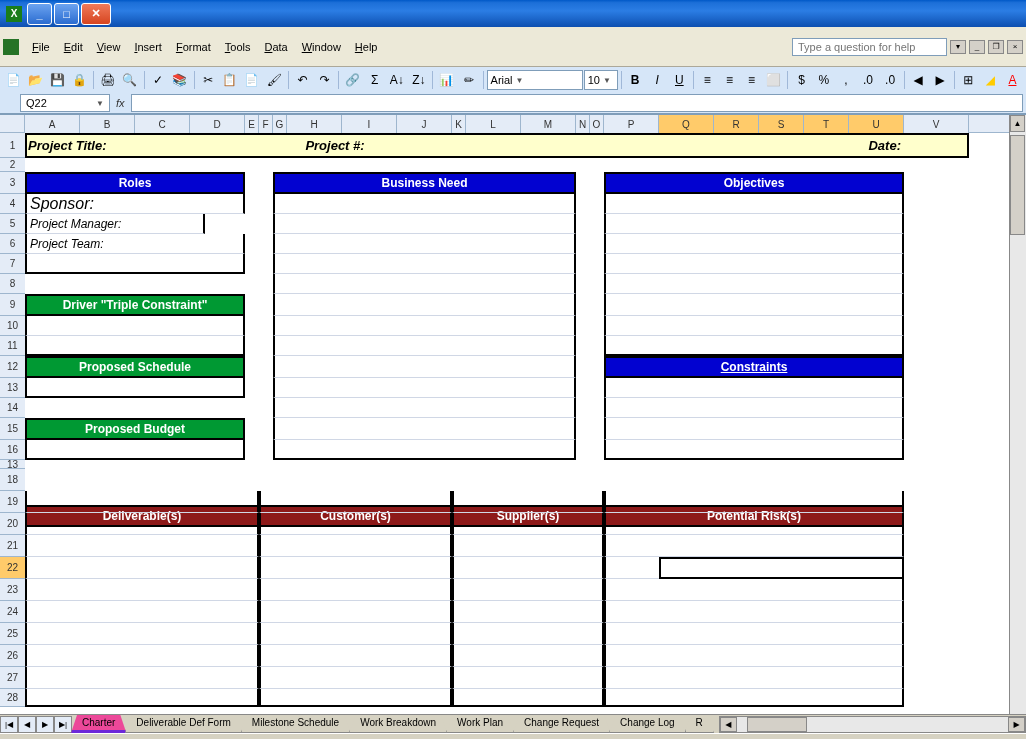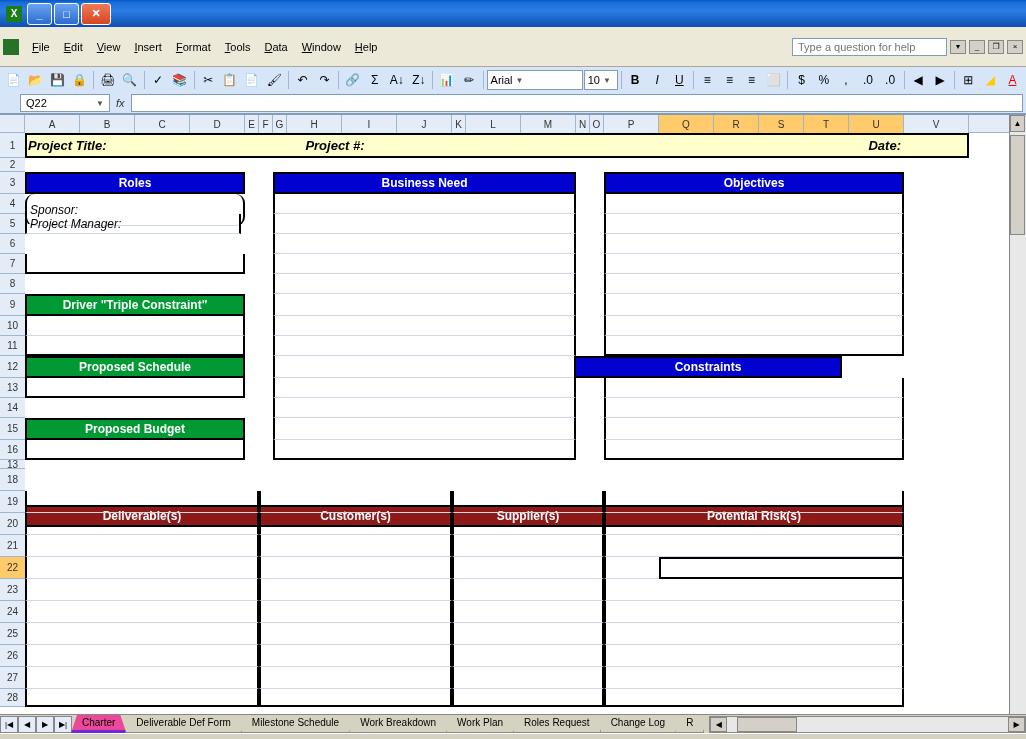--- a/index.html
+++ b/index.html
@@ -250,22 +250,23 @@
       <div class="rh" style="height: 18px;">28</div>
     </div>
   <div class="cells" id="cells">
       <div class="cell hdr-yellow" style="position: absolute; left: 0px; top: 0px; width: 944px; height: 25px; border-width: 2px; border-style: solid; border-color: black;"></div>
       <div class="cell hdr-yellow" style="position: absolute; left: 0px; top: 0px; width: 220px; height: 25px; border: none; background: transparent; z-index: 2;">Project Title:</div>
       <div class="cell hdr-yellow" style="position: absolute; left: 248px; top: 0px; width: 124px; height: 25px; border: none; background: transparent; z-index: 2; justify-content: center;">Project #:</div>
       <div class="cell hdr-yellow" style="position: absolute; left: 689px; top: 0px; width: 190px; height: 25px; border: none; background: transparent; z-index: 2; justify-content: flex-end;">Date:</div>
       <div class="cell hdr-blue" style="position: absolute; left: 0px; top: 39px; width: 220px; height: 22px;">Roles</div>
       <div class="cell hdr-blue" style="position: absolute; left: 579px; top: 39px; width: 300px; height: 22px;">Objectives</div>
       <div class="cell hdr-blue" style="position: absolute; left: 248px; top: 39px; width: 303px; height: 22px;">Business Need</div>
-      <div class="cell ital bord-l bord-r" style="position: absolute; left: 0px; top: 61px; width: 220px; height: 32px; font-size: 12px; border-radius: 9px;">Sponsor:</div>
-      <div class="cell ital bord-l bord-r" style="position: absolute; left: 0px; top: 81px; width: 216px; height: 20px; font-size: 12px;">Project Manager:</div>
+      <div class="cell ital bord-l bord-r" style="position: absolute; left: 0px; top: 61px; width: 220px; height: 20px; font-size: 16px;">Sponsor:</div>
+      <div class="cell ital bord-l bord-r" style="position: absolute; left: 0px; top: 81px; width: 180px; height: 20px; font-size: 12px;">Project Manager:</div>
+      <div class="cell ital bord-l bord-r" style="position: absolute; left: 0px; top: 101px; width: 220px; height: 20px; font-size: 12px;">Project Team:</div>
       <div class="cell bord-l bord-r bord-b" style="position: absolute; left: 0px; top: 121px; width: 220px; height: 20px;"></div>
       <div class="cell bord-l bord-r" style="position: absolute; left: 248px; top: 61px; width: 303px; height: 20px;"></div>
       <div class="cell bord-l bord-r" style="position: absolute; left: 248px; top: 81px; width: 303px; height: 20px;"></div>
       <div class="cell bord-l bord-r" style="position: absolute; left: 248px; top: 101px; width: 303px; height: 20px;"></div>
       <div class="cell bord-l bord-r" style="position: absolute; left: 248px; top: 121px; width: 303px; height: 20px;"></div>
       <div class="cell bord-l bord-r" style="position: absolute; left: 248px; top: 141px; width: 303px; height: 20px;"></div>
       <div class="cell bord-l bord-r" style="position: absolute; left: 248px; top: 161px; width: 303px; height: 22px;"></div>
       <div class="cell bord-l bord-r" style="position: absolute; left: 248px; top: 183px; width: 303px; height: 20px;"></div>
       <div class="cell bord-l bord-r" style="position: absolute; left: 248px; top: 203px; width: 303px; height: 20px;"></div>
       <div class="cell bord-l bord-r" style="position: absolute; left: 248px; top: 223px; width: 303px; height: 22px;"></div>
@@ -279,21 +280,21 @@
       <div class="cell bord-l bord-r" style="position: absolute; left: 579px; top: 121px; width: 300px; height: 20px;"></div>
       <div class="cell bord-l bord-r" style="position: absolute; left: 579px; top: 141px; width: 300px; height: 20px;"></div>
       <div class="cell bord-l bord-r" style="position: absolute; left: 579px; top: 161px; width: 300px; height: 22px;"></div>
       <div class="cell bord-l bord-r" style="position: absolute; left: 579px; top: 183px; width: 300px; height: 20px;"></div>
       <div class="cell bord-l bord-r bord-b" style="position: absolute; left: 579px; top: 203px; width: 300px; height: 20px;"></div>
       <div class="cell hdr-green" style="position: absolute; left: 0px; top: 161px; width: 220px; height: 22px;">Driver "Triple Constraint"</div>
       <div class="cell bord-l bord-r" style="position: absolute; left: 0px; top: 183px; width: 220px; height: 20px;"></div>
       <div class="cell bord-l bord-r bord-b" style="position: absolute; left: 0px; top: 203px; width: 220px; height: 20px;"></div>
       <div class="cell hdr-green" style="position: absolute; left: 0px; top: 223px; width: 220px; height: 22px;">Proposed Schedule</div>
       <div class="cell bord-l bord-r bord-b" style="position: absolute; left: 0px; top: 245px; width: 220px; height: 20px;"></div>
-      <div class="cell hdr-blue" style="position: absolute; left: 549px; top: 223px; width: 268px; height: 22px;">Constraints</div>
+      <div class="cell hdr-blue" style="position: absolute; left: 579px; top: 223px; width: 300px; height: 22px; text-decoration: underline;">Constraints</div>
       <div class="cell bord-l bord-r" style="position: absolute; left: 579px; top: 245px; width: 300px; height: 20px;"></div>
       <div class="cell bord-l bord-r" style="position: absolute; left: 579px; top: 265px; width: 300px; height: 20px;"></div>
       <div class="cell bord-l bord-r" style="position: absolute; left: 579px; top: 285px; width: 300px; height: 22px;"></div>
       <div class="cell bord-l bord-r bord-b" style="position: absolute; left: 579px; top: 307px; width: 300px; height: 20px;"></div>
       <div class="cell hdr-green" style="position: absolute; left: 0px; top: 285px; width: 220px; height: 22px;">Proposed Budget</div>
       <div class="cell bord-l bord-r bord-b" style="position: absolute; left: 0px; top: 307px; width: 220px; height: 20px;"></div>
       <div class="cell hdr-red" style="position: absolute; left: 0px; top: 336px; width: 234px; height: 22px;">Deliverable(s)</div>
       <div class="cell hdr-red" style="position: absolute; left: 234px; top: 336px; width: 193px; height: 22px;">Customer(s)</div>
       <div class="cell hdr-red" style="position: absolute; left: 427px; top: 336px; width: 152px; height: 22px;">Supplier(s)</div>
       <div class="cell hdr-red" style="position: absolute; left: 579px; top: 336px; width: 300px; height: 22px;">Potential Risk(s)</div>
@@ -349,21 +350,21 @@
       <div class="tabnavbtn">◀</div>
       <div class="tabnavbtn">▶</div>
       <div class="tabnavbtn">▶|</div>
     </div>
     <div id="sheettabs" style="display:flex">
         <div class="sheettab active">Charter</div>
         <div class="sheettab">Deliverable Def Form</div>
         <div class="sheettab">Milestone Schedule</div>
         <div class="sheettab">Work Breakdown</div>
         <div class="sheettab">Work Plan</div>
-        <div class="sheettab">Roles Request</div>
+        <div class="sheettab">Change Request</div>
         <div class="sheettab">Change Log</div>
         <div class="sheettab">R</div>
       </div>
     <div class="hscroll">
       <div class="hscrollbtn">◀</div>
       <div class="hscrollthumb"></div>
       <div class="hscrollbtn" style="margin-left:auto">▶</div>
     </div>
   </div>
 </div>

